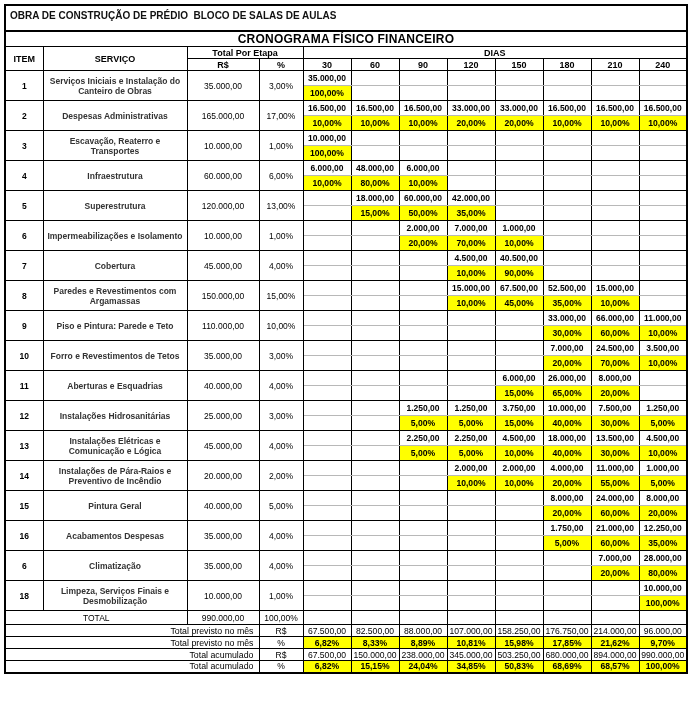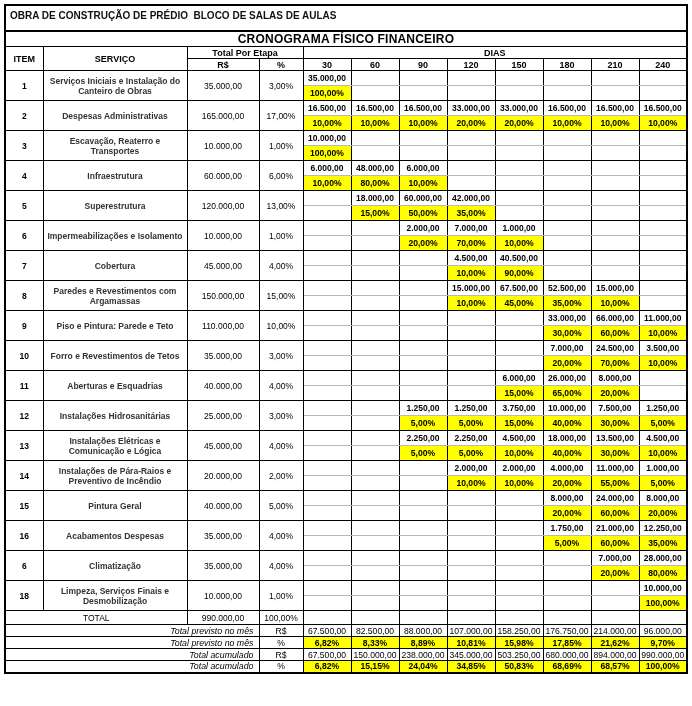--- a/index.html
+++ b/index.html
@@ -56,21 +56,21 @@
   
   tr.vals td.v { border-bottom:1px solid #b8b8b8; }
   tr.pcts td.pc { border-top:1px solid #b8b8b8; font-weight:bold; font-size:8.6px; }
   td.hl { background:var(--hl, #ffff00); }
 
   
   tr.total-row td { height:14px; border-top:1px solid #000; }
   td.total-label { text-align:left; padding-left:10px; font-weight:normal; font-size:9px; }
   td.total-num { font-weight:normal; }
   tr.foot td { height:12px; border-top:1px dashed #8a8a8a; font-size:8.6px; }
-  tr.foot td.flabel { text-align:right; padding-right:5px; font-weight:normal; font-size:8.8px;font-style:italic; }
+  tr.foot td.flabel { text-align:right; padding-right:5px; font-weight:normal; font-size:8.8px; }
   tr.foot td.funit  { font-weight:normal; }
   tr.foot td.fval   { font-weight:normal; }
   tr.foot td.fval.hl{ font-weight:bold;margin-left:40px; }
   tr.foot.first td { border-top:1px solid #000; }
 </style>
 </head>
 <body>
 
 <div class="page">
 

